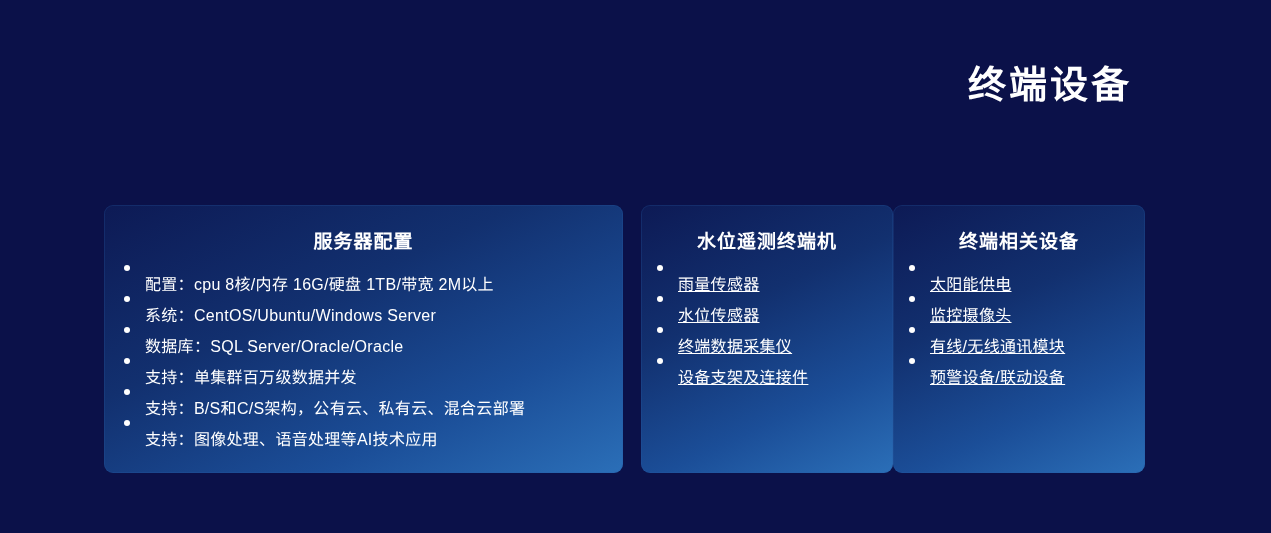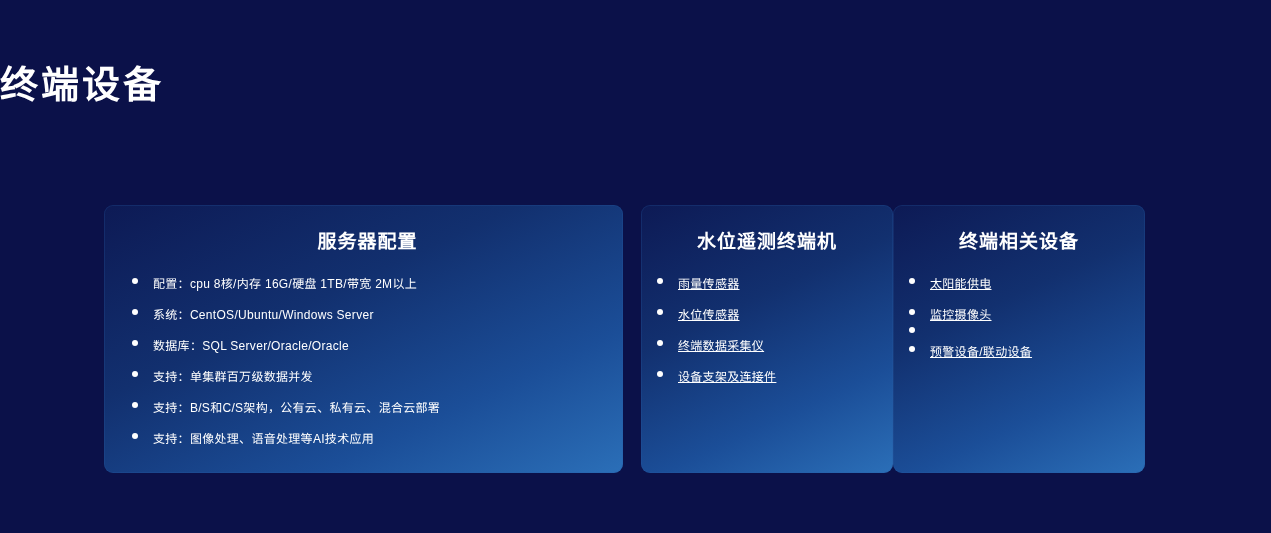--- a/index.html
+++ b/index.html
@@ -23,21 +23,21 @@
     height: 533px;
     box-sizing: border-box;
   }
 
   
   .header {
     position: absolute;
     left: 0;
     top: 0;
     width: 1132px;
-    text-align: left;
+    text-align: right;
   }
   .page-title {
     margin: 0;
     padding-top: 62px;
     font-size: 38px;
     line-height: 46px;
     font-weight: bold;
     letter-spacing: 3px;
     color: #ffffff;
   }
@@ -66,21 +66,20 @@
     position: relative;
     box-sizing: border-box;
     border-radius: 9px;
     background: linear-gradient(155deg, #0d1a55 0%, #12306f 38%, #1b4e98 72%, #2b6fb8 100%);
     box-shadow: 0 0 0 1px rgba(40, 90, 165, 0.25) inset;
     overflow: hidden;
   }
   .card.wide {
     flex: 0 0 519px;
     margin-right: 18px;
-    padding-left: 8px;
   }
   .card.narrow {
     flex: 0 0 252px;
   }
   .card.narrow.last {
     margin-right: 16px;
   }
 
   .card-title {
     margin: 0;
@@ -96,22 +95,22 @@
   .card-list {
     list-style: none;
     margin: 0;
     padding: 14px 0 0 0;
   }
   .card.wide .card-list { padding-left: 20px; }
   .card.narrow .card-list { padding-left: 16px; text-decoration: underline; }
 
   .card-list-item {
     display: flex;
-    align-items: center;
-    font-size: 12px;
+    align-items: flex-start;
+    font-size: 16px;
     line-height: 31px;
     font-weight: normal;
     letter-spacing: 0.3px;
     color: #ffffff;
     white-space: nowrap;
   }
 
   .bullet {
     flex: 0 0 auto;
     width: 6px;
@@ -192,20 +191,21 @@
         <li class="card-list-item">
           <span class="bullet"></span>
           <span>太阳能供电</span>
         </li>
         <li class="card-list-item">
           <span class="bullet"></span>
           <span>监控摄像头</span>
         </li>
         <li class="card-list-item">
           <span class="bullet"></span>
+          <span>有线/无线通讯模块</span>
         </li>
         <li class="card-list-item">
           <span class="bullet"></span>
           <span>预警设备/联动设备</span>
         </li>
       </ul>
     </section>
 
   </div>
 </div>

